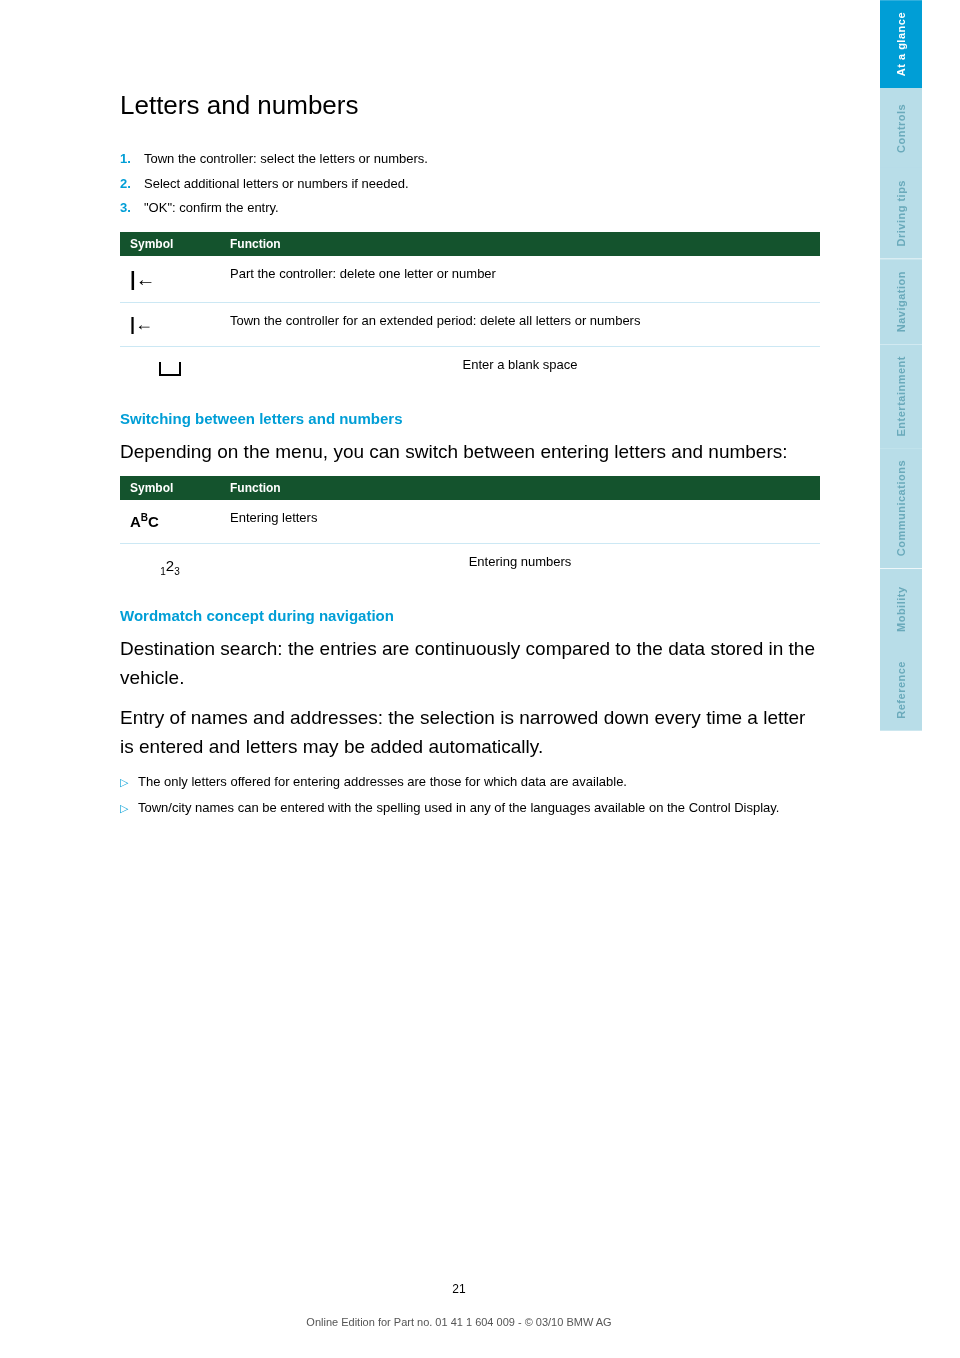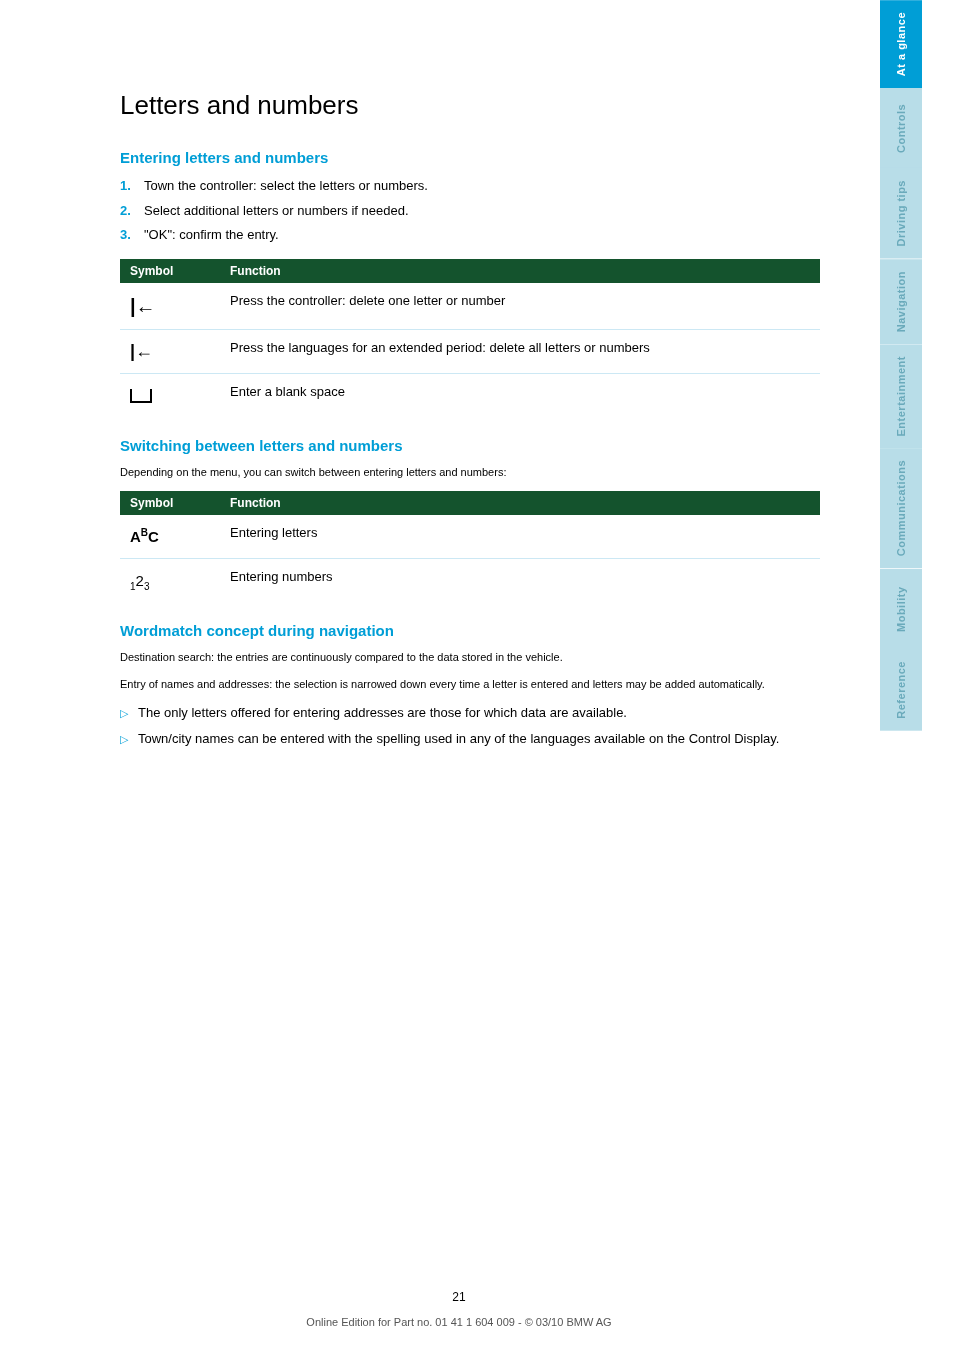--- a/index.html
+++ b/index.html
@@ -119,20 +119,21 @@
       font-weight: bold;
       font-size: 12px;
     }
 
     .symbol-table tbody tr {
       border-bottom: 1px solid #cce8f4;
     }
 
     .symbol-table tbody tr:last-child {
       border-bottom: none;
+      text-align: center;
     }
 
     .symbol-table tbody td {
       padding: 8px 10px;
       vertical-align: top;
       line-height: 1.5;
     }
 
     .symbol-cell {
       width: 100px;
@@ -174,21 +175,21 @@
     .symbol-123 {
       font-size: 15px;
       font-weight: normal;
     }
 
     .symbol-123 sub {
       font-size: 10px;
     }
 
     .body-text {
-      font-size: 11px;
+      font-size: 19px;
       line-height: 1.55;
       margin-bottom: 10px;
     }
 
     .bullet-list {
       list-style: none;
       margin-bottom: 10px;
     }
 
     .bullet-list li {
@@ -214,38 +215,37 @@
       position: absolute;
       bottom: 30px;
       left: 0;
       right: 42px;
       text-align: left;
       font-size: 11px;
       color: #555;
       display: flex;
       flex-direction: column;
       align-items: center;
-      gap: 12px;
+      gap: 20px;
     }
 
     .page-number {
       font-size: 12px;
       color: #000;
     }
   </style>
 </head>
 <body>
 
 <div class="page-container">
 
   <div class="main-content">
 
     <h1 class="page-title">Letters and numbers</h1>
 
-    <h2 class="section-title">Entering letters and numbers</h2>
 
     <ol class="numbered-list">
       <li>
         <span class="list-number">1.</span>
         <span class="list-text">Town the controller: select the letters or numbers.</span>
       </li>
       <li>
         <span class="list-number">2.</span>
         <span class="list-text">Select additional letters or numbers if needed.</span>
       </li>
@@ -260,27 +260,27 @@
         <tr>
           <th>Symbol</th>
           <th>Function</th>
         </tr>
       </thead>
       <tbody>
         <tr>
           <td class="symbol-cell">
             <span class="symbol-delete-single">|←</span>
           </td>
-          <td>Press the controller: delete one letter or number</td>
+          <td>Part the controller: delete one letter or number</td>
         </tr>
         <tr>
           <td class="symbol-cell">
             <span class="symbol-delete-long">|←</span>
           </td>
-          <td>Press the languages for an extended period: delete all letters or numbers</td>
+          <td>Town the controller for an extended period: delete all letters or numbers</td>
         </tr>
         <tr>
           <td class="symbol-cell">
             <span class="symbol-space"></span>
           </td>
           <td>Enter a blank space</td>
         </tr>
       </tbody>
     </table>
 

